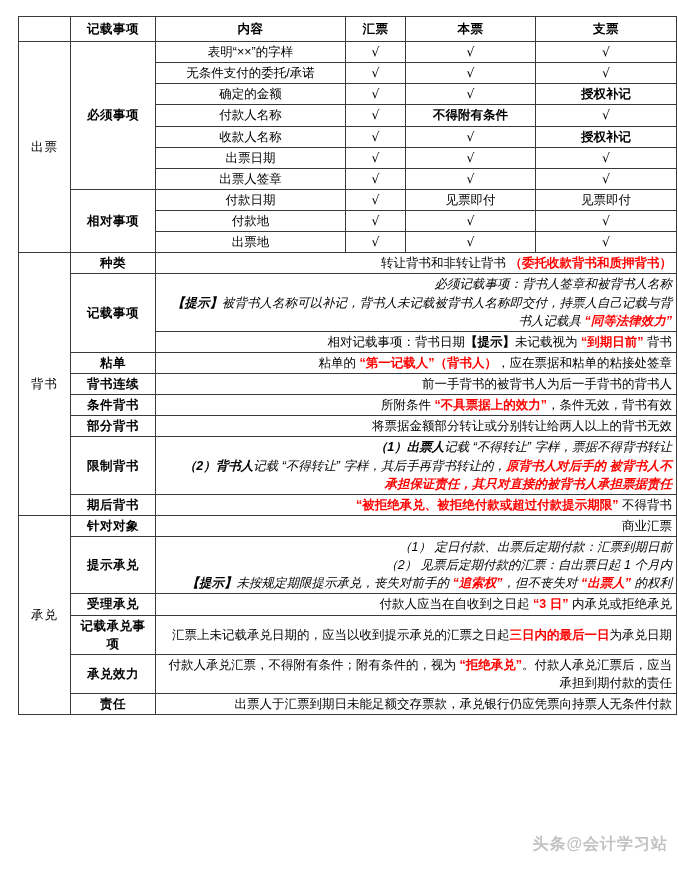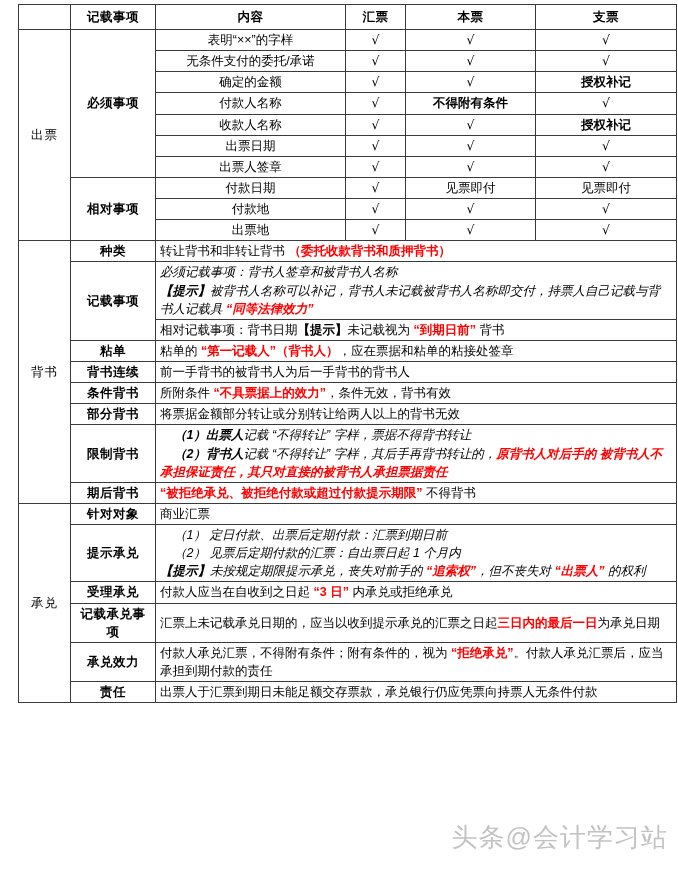--- a/index.html
+++ b/index.html
@@ -12,21 +12,21 @@
     height: 877px;
     font-family: "Liberation Sans", "DejaVu Sans", sans-serif;
     color: #000000;
     overflow: hidden;
     position: relative;
   }
 
   #sheet {
     position: absolute;
     left: 18px;
-    top: 4px;
+    top: 16px;
     width: 658px;
   }
 
   table.grid {
     border-collapse: collapse;
     table-layout: fixed;
     width: 658px;
   }
 
   table.grid td {
@@ -66,28 +66,28 @@
     letter-spacing: 0.5px;
     height: 22px;
   }
   .ctr   { text-align: center; }
   .left  { text-align: left; padding-left: 7px; }
   .tick  { text-align: center; font-size: 13px; font-family: "DejaVu Sans", sans-serif; }
   .redb  { color: #ff0000; font-weight: bold; }
   .bold  { font-weight: bold; }
   .para  { margin: 0; padding: 0; font-style: italic; }
   .indent { padding-left: 14px; }
-  td.pad  { padding-top: 3px; padding-bottom: 3px; }
+  td.pad  { padding-top: 3px; padding-bottom: 3px; text-align: right; }
 
   .watermark {
     position: absolute;
     right: 10px;
     bottom: 22px;
-    font-size: 26px;
-    font-weight: normal;
+    font-size: 16px;
+    font-weight: bold;
     color: rgba(120,120,120,0.45);
     letter-spacing: 1px;
     pointer-events: none;
     white-space: nowrap;
   }
 </style>
 </head>
 <body>
 
 <div id="sheet">

